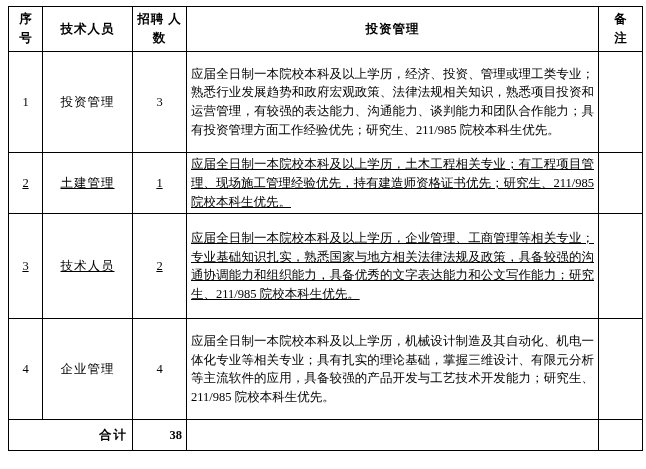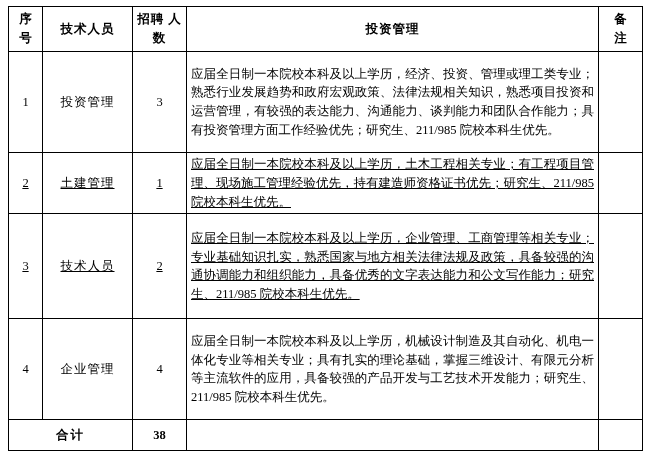--- a/index.html
+++ b/index.html
@@ -65,21 +65,21 @@
   }
   td.cell-cond {
     text-align: justify;
     text-justify: inter-ideograph;
     font-size: 12.5px;
     line-height: 1.62;
     padding: 5px 6px 5px 7px;
   }
   td.cell-rem { }
   tr.total td {
-    text-align: center;
+    text-align: right;
     font-weight: bold;
     height: 26px;
     letter-spacing: 2px;
   }
   tr.total td.total-num {
     letter-spacing: 0;
   }
   .row-1 td { height: 96px; }
   .row-2 td { height: 56px; text-decoration: underline; }
   .row-3 td { height: 100px; text-decoration: underline; }

